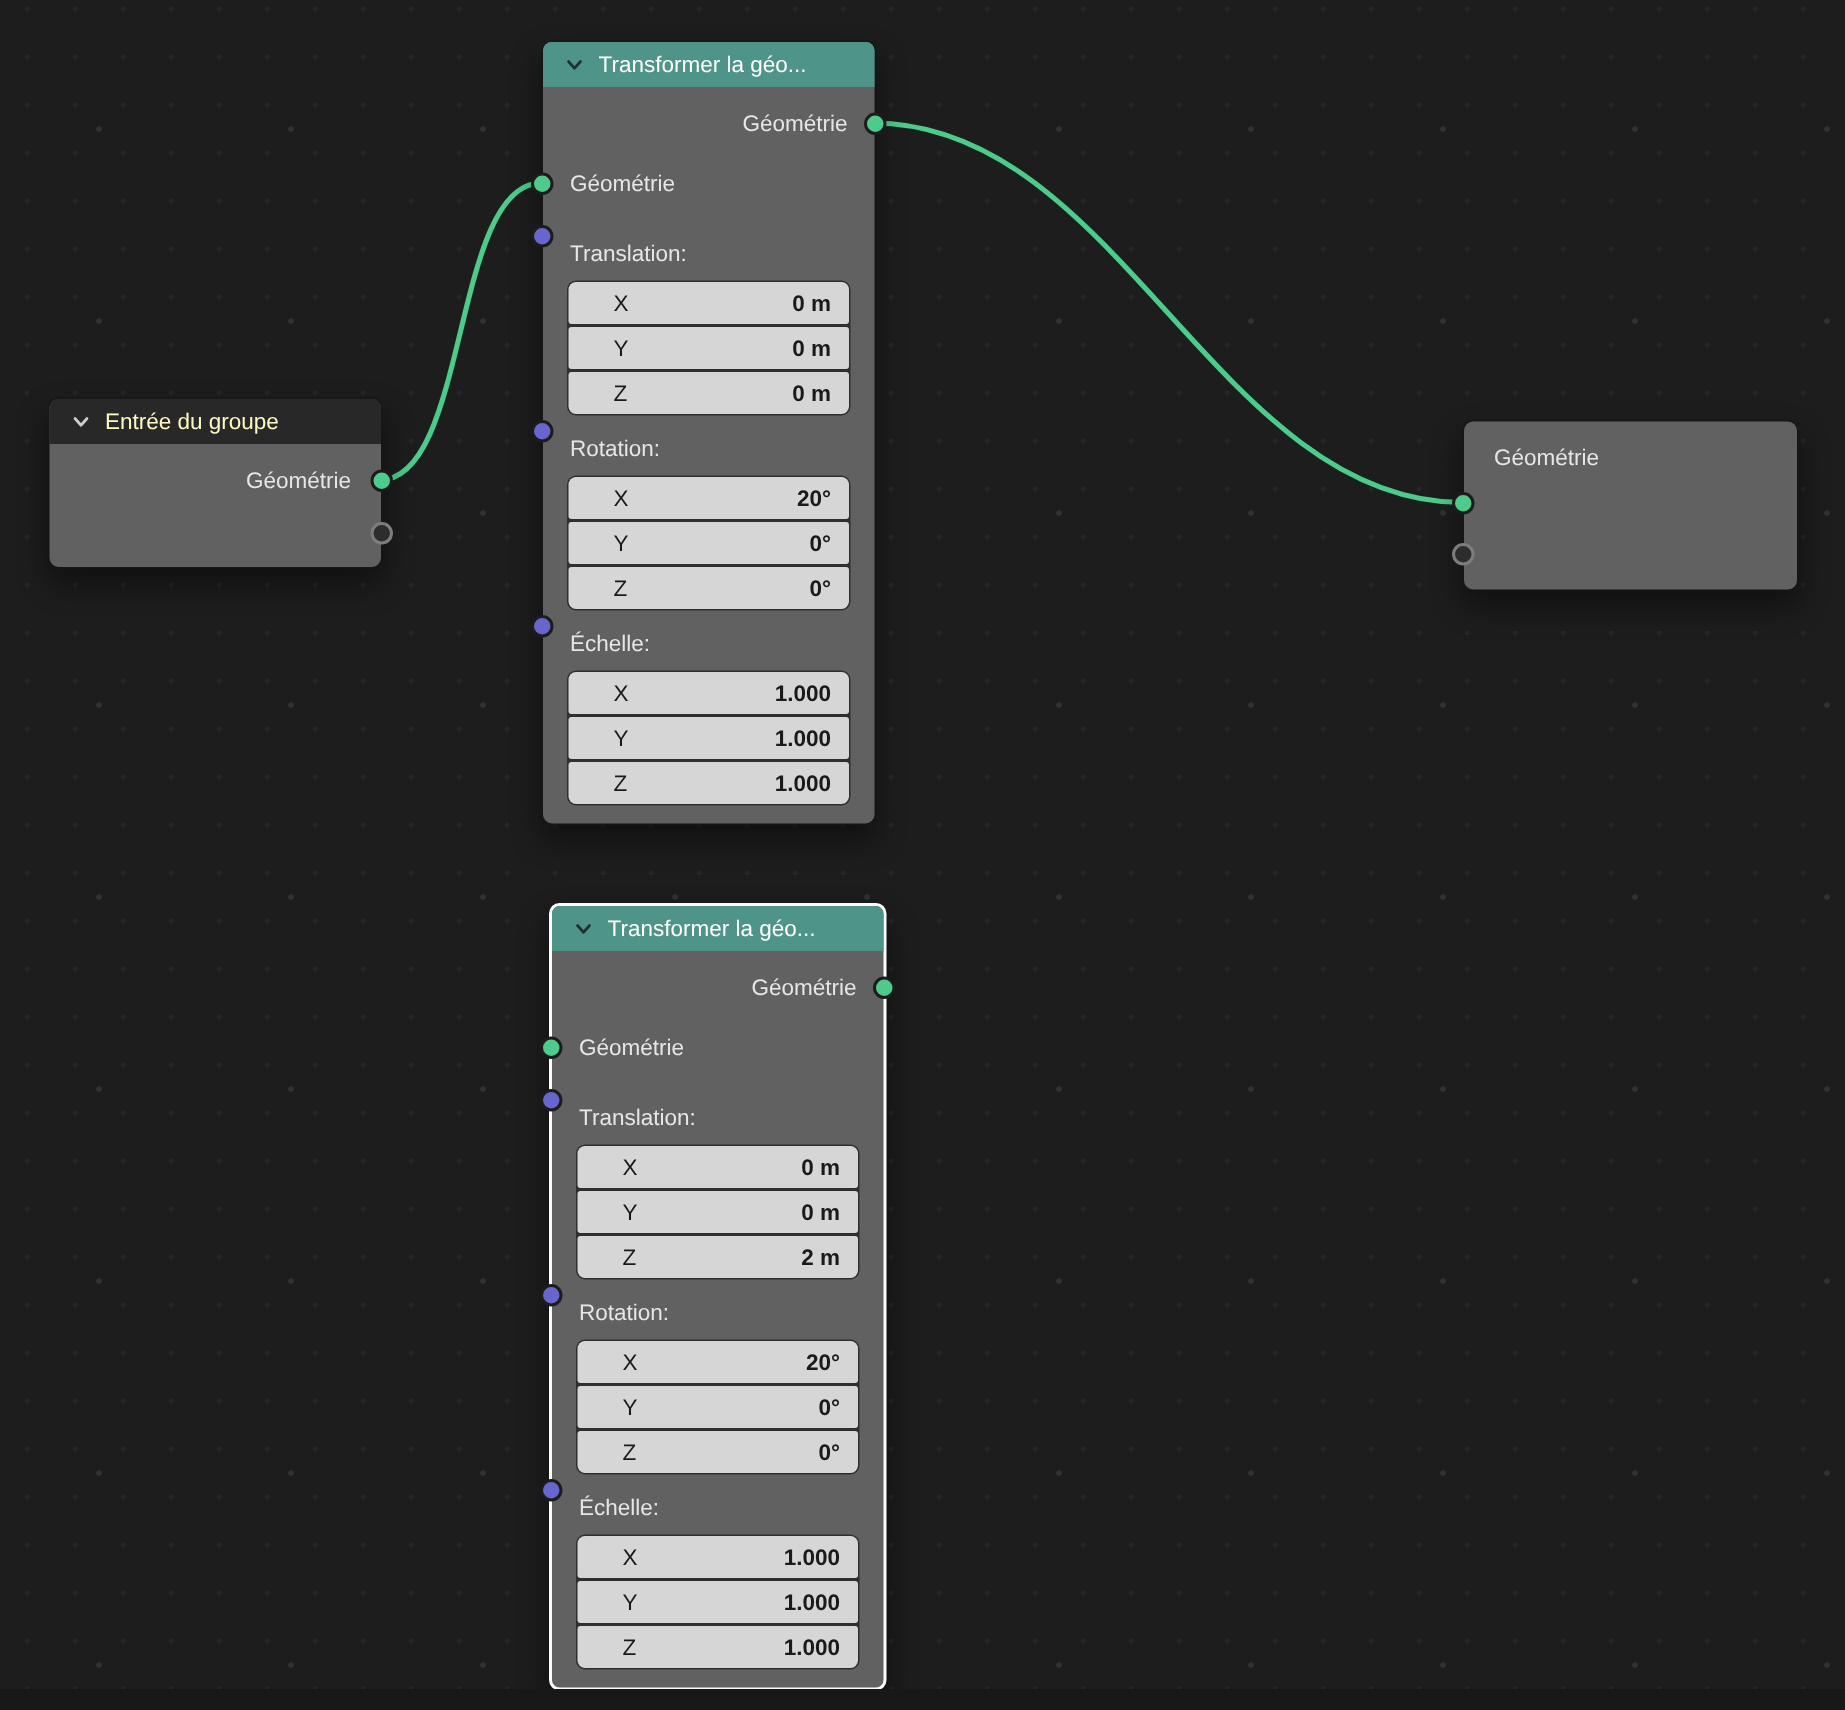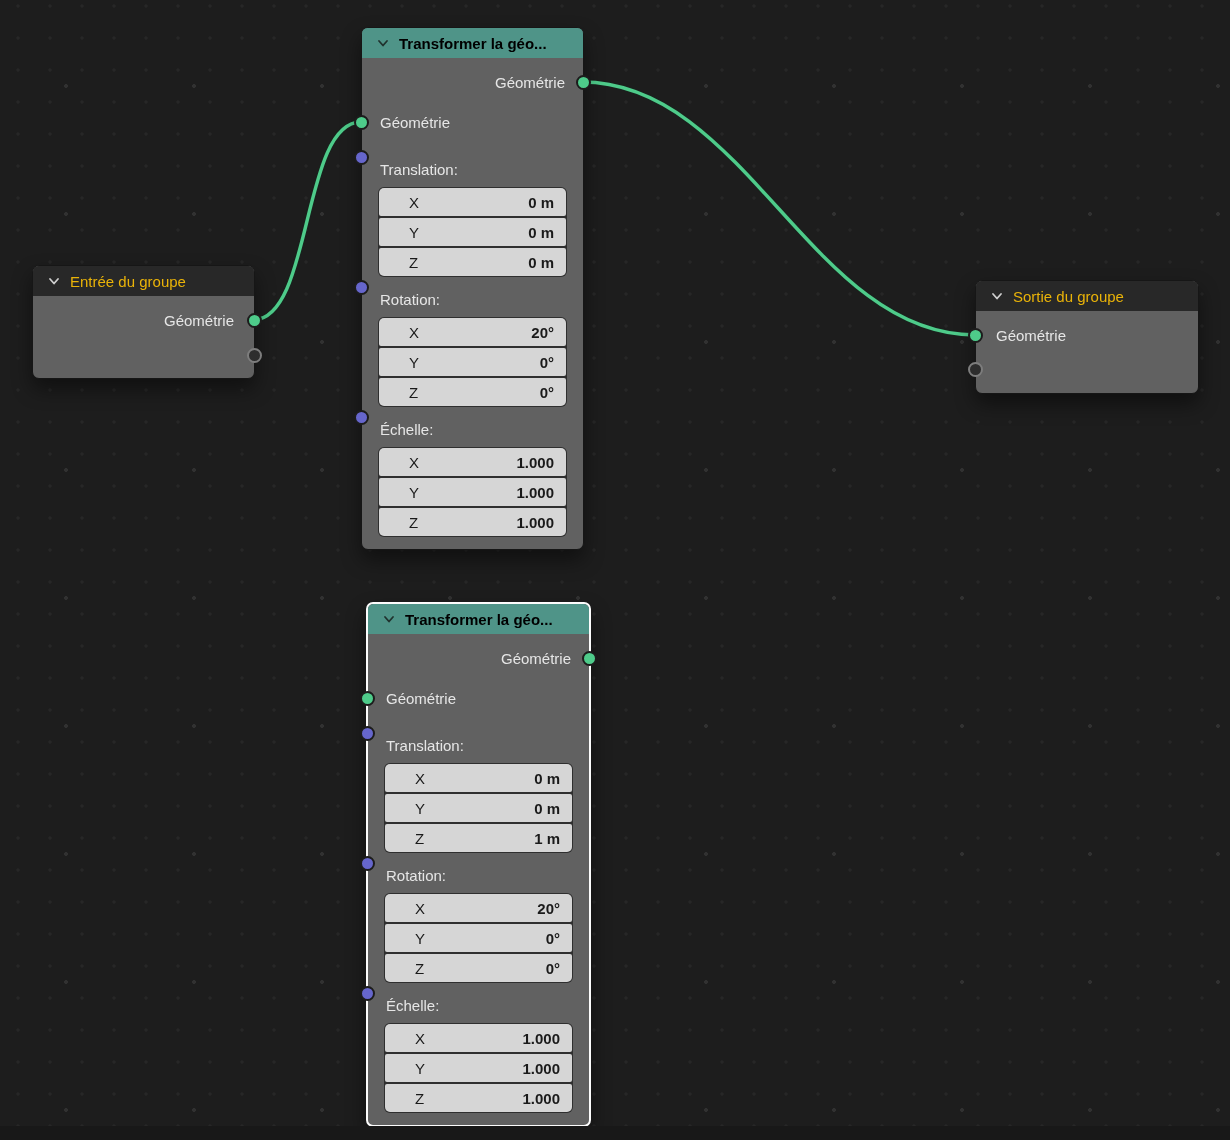--- a/index.html
+++ b/index.html
@@ -21,24 +21,24 @@
   .node{
     position:absolute; border-radius:7px;
     background:#616161; border:1.5px solid #161616;
     box-shadow:0 10px 20px rgba(0,0,0,.45);
     color:#e6e6e6; font-size:15px;
   }
   .node.selected{border:2px solid #fcfcfc;}
   .node-header{
     height:30px; display:flex; align-items:center; gap:9px;
     padding:0 10px 0 14px; border-radius:5.5px 5.5px 0 0;
-    font-size:15px; color:#eab308; white-space:nowrap; overflow:hidden;
+    font-size:15px; color:#fef9c3; white-space:nowrap; overflow:hidden;
   }
   .hdr-dark{background:#282828;}
-  .hdr-teal{background:#4f9488; color:#000000;font-weight:bold;}
+  .hdr-teal{background:#4f9488; color:#ffffff;}
   .chev{flex:0 0 auto; display:block;}
   .node-body{position:relative;}
 
   .n-row{height:30px; line-height:30px; white-space:nowrap;}
   .n-row.out{text-align:right; padding-right:18px; margin-top:10px;}
   .n-row.in{padding-left:18px; margin-top:10px;}
   .n-row.lbl{padding-left:18px; margin-top:17px;}
   .n-row.single-out{text-align:right; padding-right:20px; margin-top:10px;}
   .n-row.single-in{padding-left:20px; margin-top:10px;}
 
@@ -149,26 +149,20 @@
       </div>
     </div>
     <span class="socket geo s-right" style="top:47px;"></span>
     <span class="socket geo s-left" style="top:87px;"></span>
     <span class="socket vec-s s-left" style="top:122px;"></span>
     <span class="socket vec-s s-left" style="top:252px;"></span>
     <span class="socket vec-s s-left" style="top:382px;"></span>
   </div>
 
   <div class="node" style="left:975px; top:280px; width:222px; height:112px;">
-    <div class="node-header hdr-dark">
-      <svg class="chev" width="14" height="14" viewBox="0 0 14 14">
-        <polyline points="3,5 7,9.5 11,5" fill="none" stroke="#cfcfcf" stroke-width="1.8" stroke-linecap="round" stroke-linejoin="round"></polyline>
-      </svg>
-      <span>Sortie du groupe</span>
-    </div>
     <div class="node-body">
       <div class="n-row single-in">Géométrie</div>
     </div>
     <span class="socket geo s-left" style="top:47px;"></span>
     <span class="socket virtual s-left" style="top:81px;"></span>
   </div>
 
   <div class="node selected" style="left:366px; top:602px; width:221px;">
     <div class="node-header hdr-teal">
       <svg class="chev" width="14" height="14" viewBox="0 0 14 14">
@@ -185,21 +179,21 @@
         <div class="vf">
           <span class="axis">X</span>
           <span class="val">0 m</span>
         </div>
         <div class="vf">
           <span class="axis">Y</span>
           <span class="val">0 m</span>
         </div>
         <div class="vf">
           <span class="axis">Z</span>
-          <span class="val">1 m</span>
+          <span class="val">2 m</span>
         </div>
       </div>
 
       <div class="n-row lbl" style="margin-top:0;">Rotation:</div>
       <div class="vec">
         <div class="vf">
           <span class="axis">X</span>
           <span class="val">20°</span>
         </div>
         <div class="vf">

